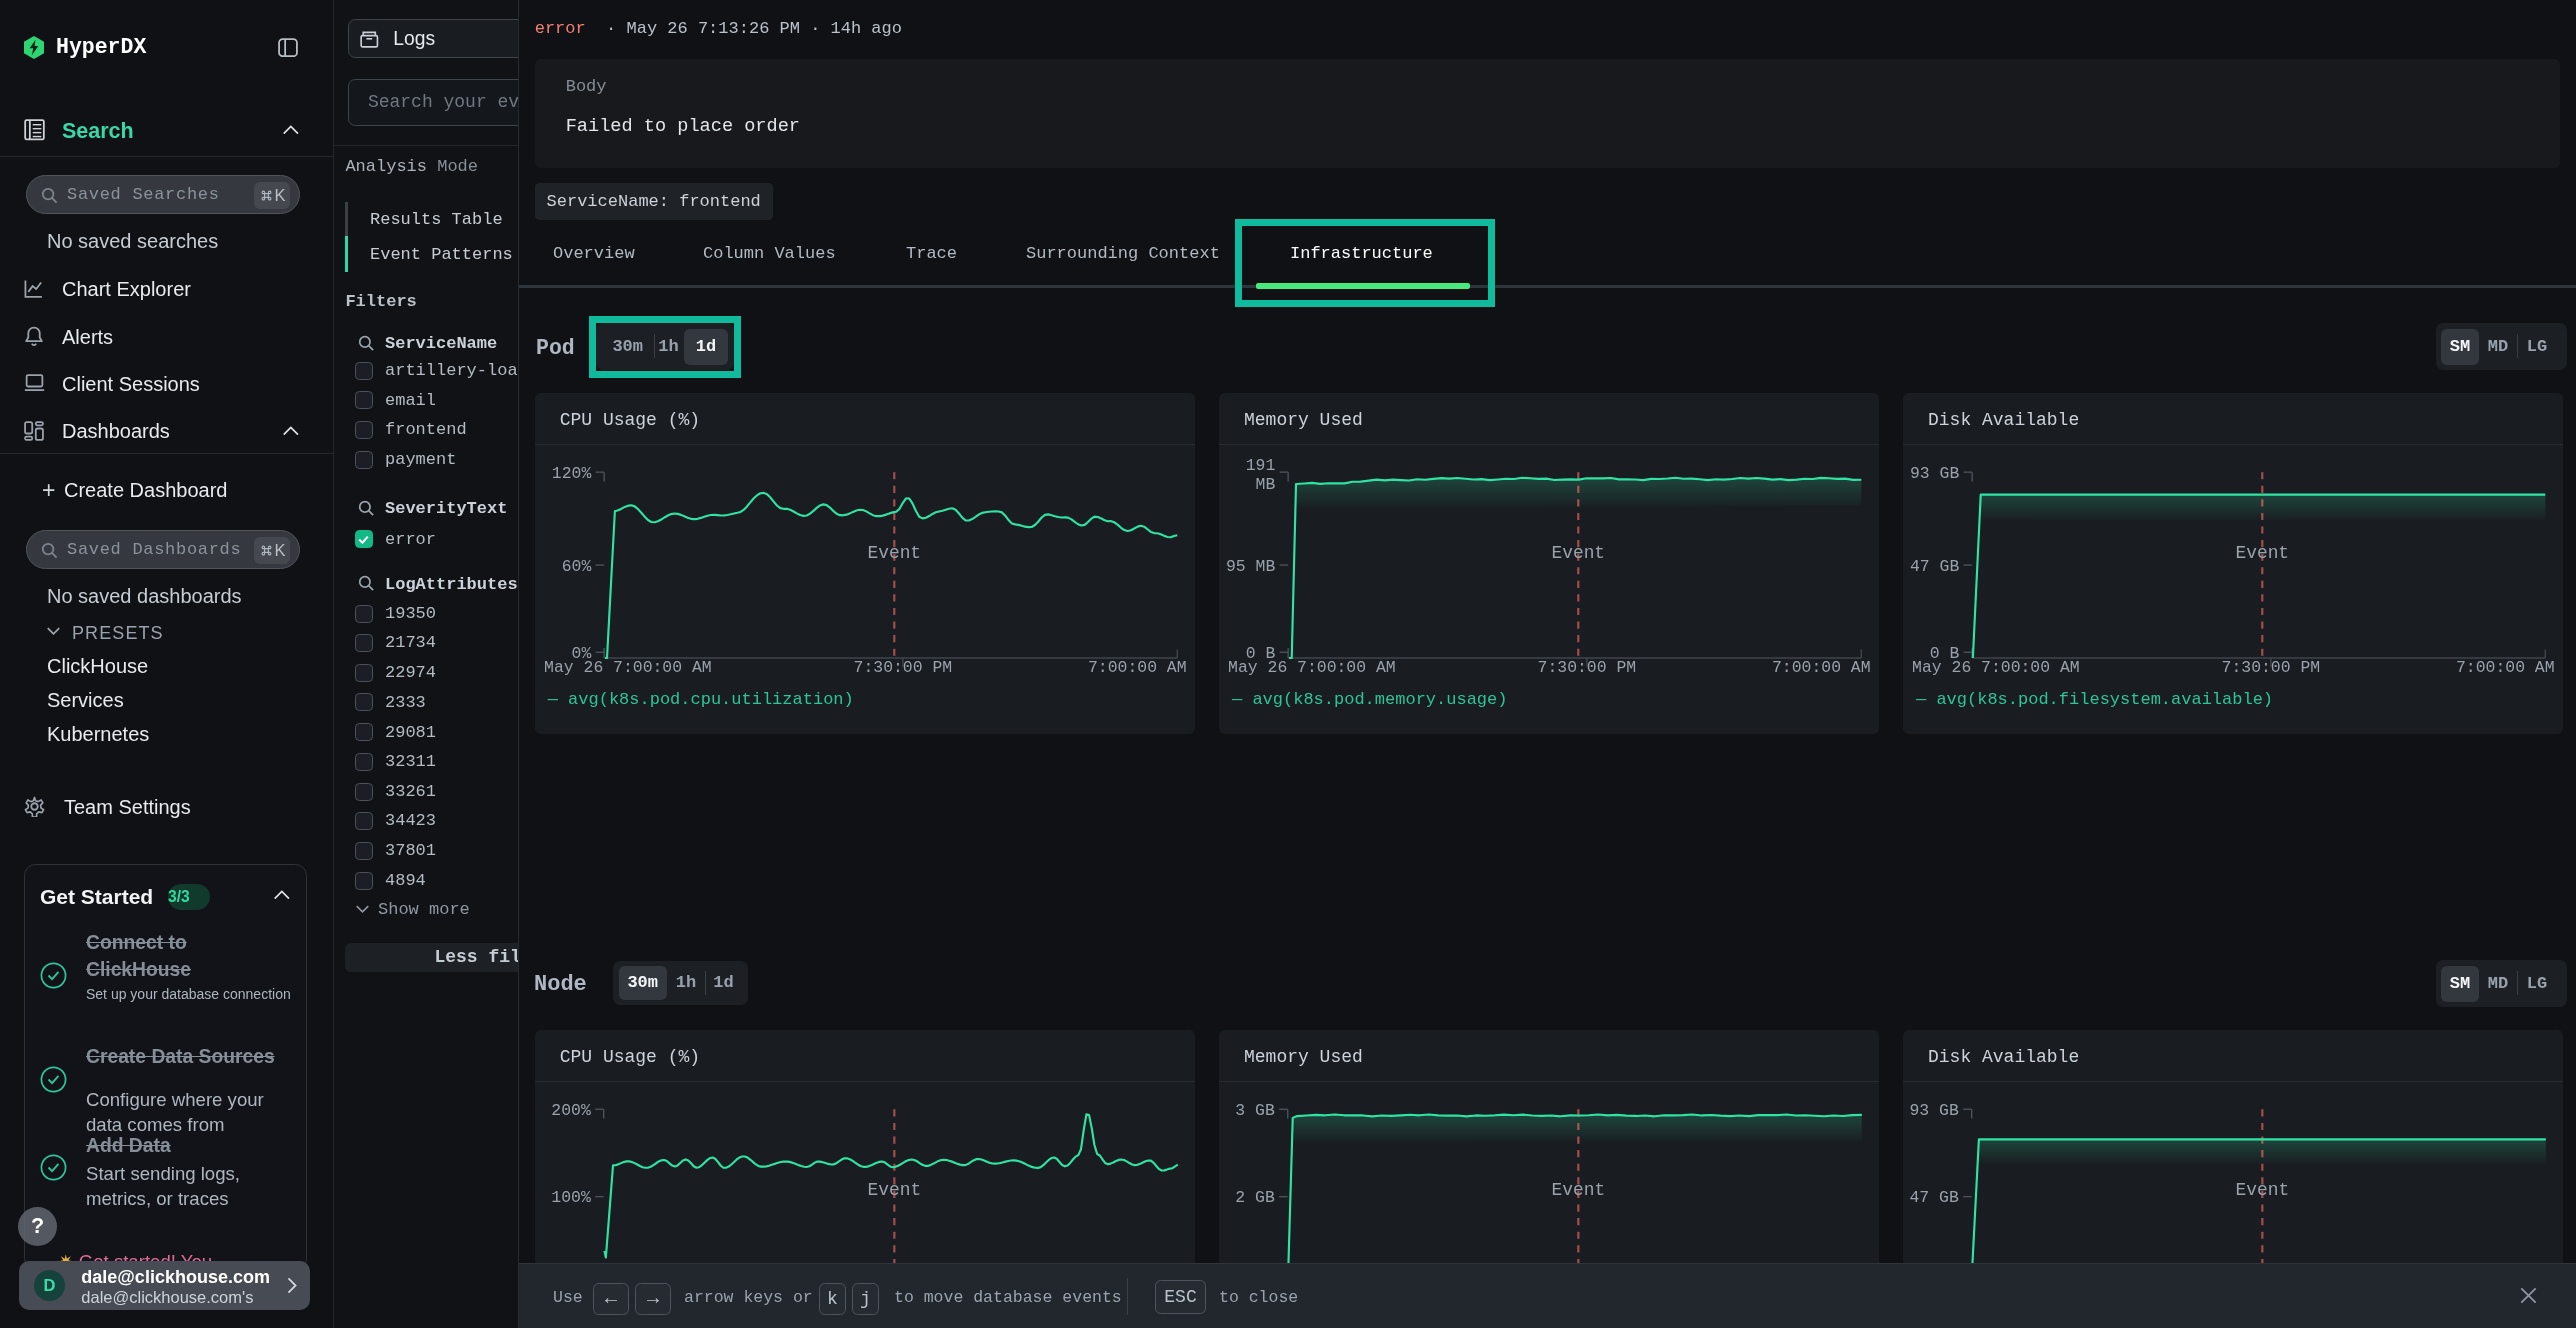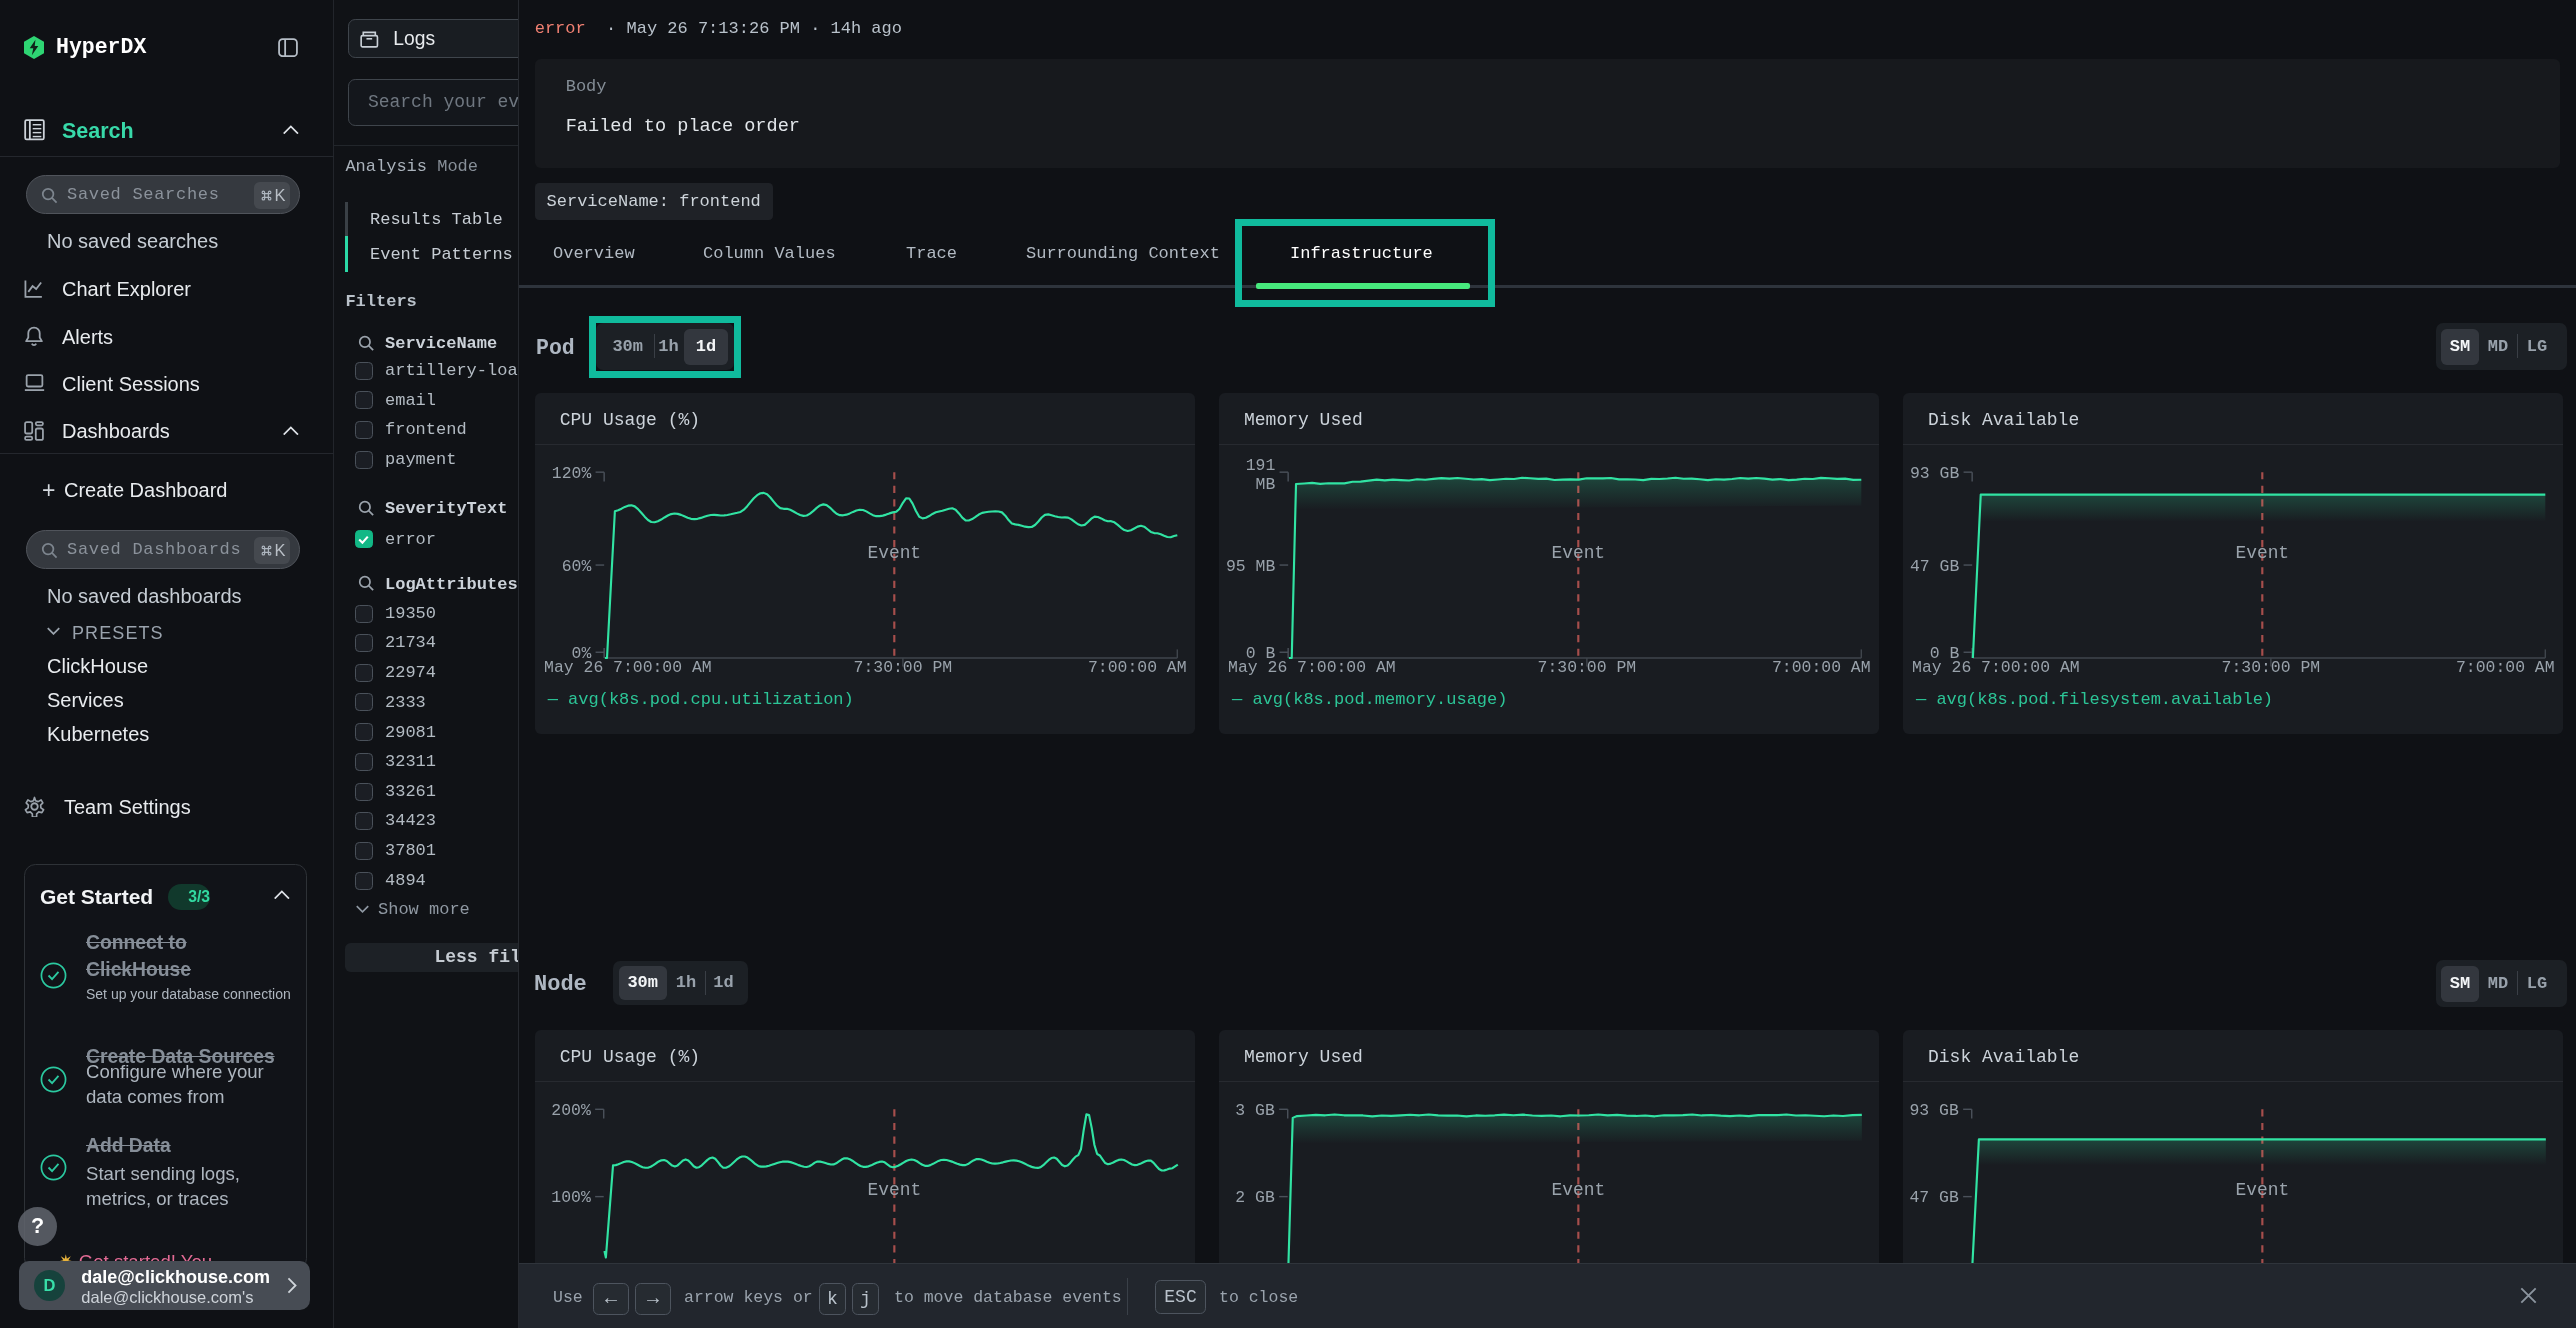--- a/index.html
+++ b/index.html
@@ -136,38 +136,38 @@
 <div class="abs navtxt" style="left:47px;top:723px;">Kubernetes</div>
 
 <svg class="sideicon" style="top:796px" width="21" height="21" viewBox="0 0 29 29">
       <circle cx="14.5" cy="14.5" r="4.5" fill="none" stroke="#9aa2ab" stroke-width="2.5"></circle>
       <path d="M14.5 2 L16 6.5 L19.5 7.8 L23.6 5.4 L26 9.4 L23 12.6 L23.3 16.4 L27 19 L24.7 23 L20.3 22 L17.5 24.7 L17.4 29 L11.6 29 L11.5 24.7 L8.7 22 L4.3 23 L2 19 L5.7 16.4 L6 12.6 L3 9.4 L5.4 5.4 L9.5 7.8 L13 6.5 Z" fill="none" stroke="#9aa2ab" stroke-width="2.3" stroke-linejoin="round"></path>
     </svg>
 <div class="abs navtxt" style="left:64px;top:796px;">Team Settings</div>
 
 <div class="abs" style="left:24px;top:864px;width:283px;height:406px;border:1.4px solid #2e3237;border-radius:11.4px;background:#111318;padding-left:36px;">
   <div class="abs" style="left:15px;top:20px;font-size:21px;font-weight:bold;color:#f1f3f5;">Get Started</div>
-  <div class="abs" style="left:143px;top:19.3px;width:42px;height:26px;background:#11392c;border-radius:13px;color:#32d9a0;font-size:15.7px;font-weight:bold;text-align:right;line-height:26px;">3/3</div>
+  <div class="abs" style="left:143px;top:19.3px;width:42px;height:26px;background:#11392c;border-radius:13px;color:#32d9a0;font-size:15.7px;font-weight:bold;text-align:left;line-height:26px;">3/3</div>
   <svg class="abs" style="left:249px;top:25px" width="15.7" height="9.3" viewBox="0 0 22 13">
         <path class="chev" d="M1 12 L11 2 L21 12"></path>
       </svg>
 
   <svg class="abs" style="left:15px;top:97px" width="27" height="27" viewBox="0 0 38 38">
         <circle cx="19" cy="19" r="17" fill="none" stroke="#2bc9a0" stroke-width="2.4"></circle>
         <path d="M12 19 L17 24 L26 14" fill="none" stroke="#2bc9a0" stroke-width="2.6"></path>
       </svg>
   <div class="abs" style="left:61px;top:65px;width:208px;font-size:19.3px;font-weight:bold;color:#868e98;text-decoration:line-through;line-height:26.5px;">Connect to ClickHouse</div>
   <div class="abs" style="left:61px;top:117px;width:208px;font-size:14px;color:#aeb6bf;line-height:25px;">Set up your database connection</div>
 
   <svg class="abs" style="left:15px;top:201px" width="27" height="27" viewBox="0 0 38 38">
         <circle cx="19" cy="19" r="17" fill="none" stroke="#2bc9a0" stroke-width="2.4"></circle>
         <path d="M12 19 L17 24 L26 14" fill="none" stroke="#2bc9a0" stroke-width="2.6"></path>
       </svg>
   <div class="abs" style="left:61px;top:181px;width:215px;font-size:19.3px;font-weight:bold;color:#868e98;text-decoration:line-through;white-space:nowrap;">Create Data Sources</div>
-  <div class="abs" style="left:61px;top:194px;width:211px;font-size:18.6px;color:#aeb6bf;line-height:25px;">Configure where your data comes from</div>
+  <div class="abs" style="left:61px;top:222px;width:211px;font-size:18.6px;color:#aeb6bf;line-height:25px;">Configure where your data comes from</div>
 
   <svg class="abs" style="left:15px;top:289px" width="27" height="27" viewBox="0 0 38 38">
         <circle cx="19" cy="19" r="17" fill="none" stroke="#2bc9a0" stroke-width="2.4"></circle>
         <path d="M12 19 L17 24 L26 14" fill="none" stroke="#2bc9a0" stroke-width="2.6"></path>
       </svg>
   <div class="abs" style="left:61px;top:270px;font-size:19.3px;font-weight:bold;color:#868e98;text-decoration:line-through;">Add Data</div>
   <div class="abs" style="left:61px;top:296px;width:211px;font-size:18.6px;color:#aeb6bf;line-height:25px;">Start sending logs, metrics, or traces</div>
 
   <div class="abs" style="left:33px;top:386px;font-size:18.6px;color:#e26a94;white-space:nowrap;"><span style="color:#e8b33c;">✷</span> <span style="text-decoration:line-through;">Get started! You</span></div>
 </div>

